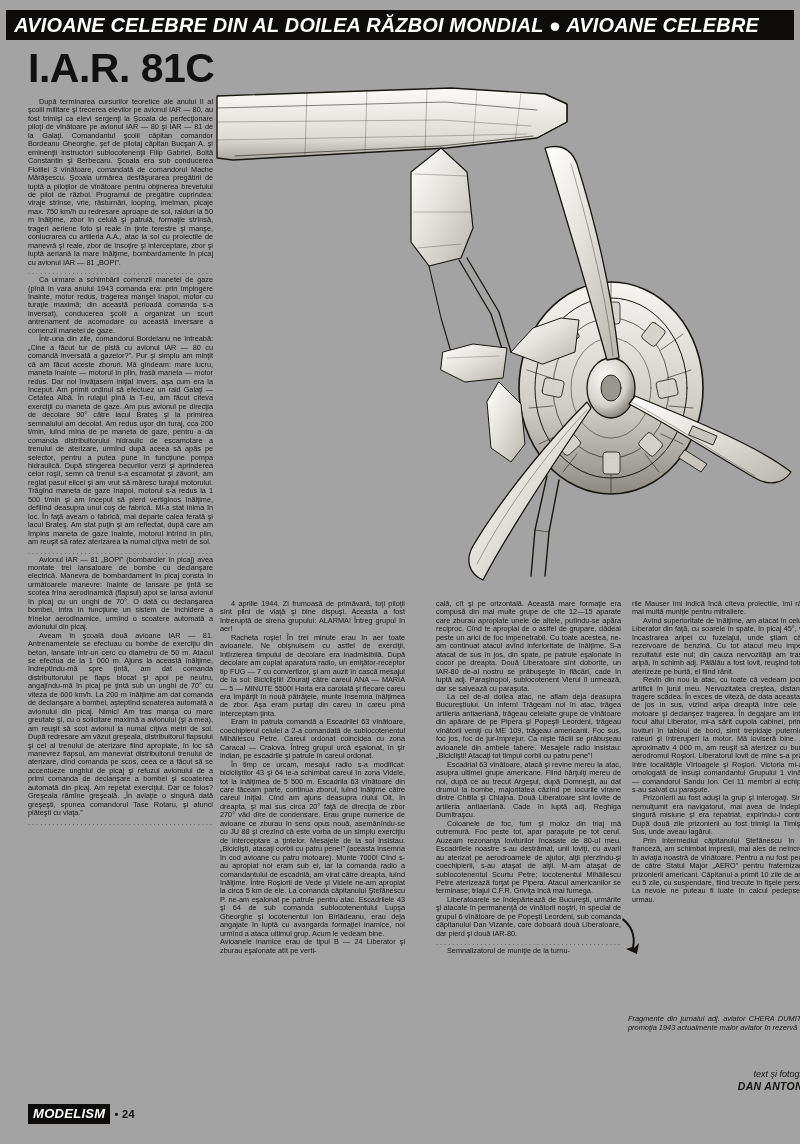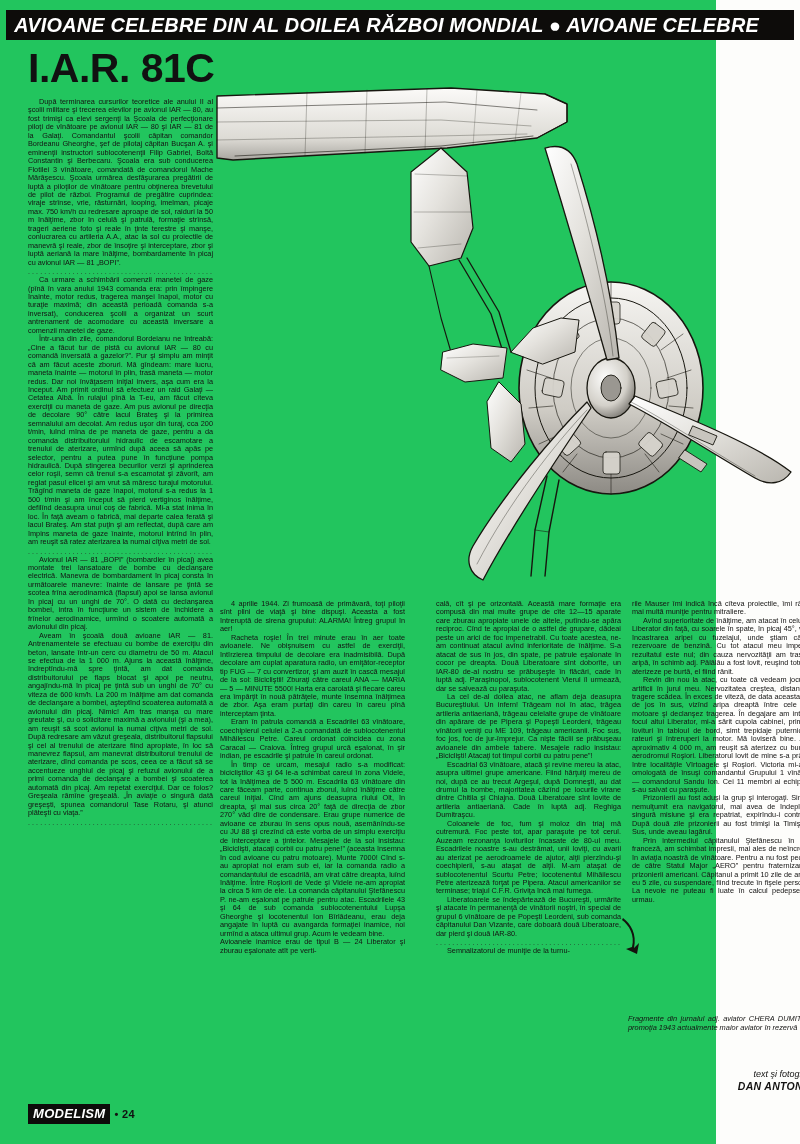--- a/index.html
+++ b/index.html
@@ -6,22 +6,22 @@
   body{
     width:800px;height:1144px;
     background:#fdfdfb;
     font-family:"Liberation Sans", sans-serif;
     color:#15130f;
     overflow:hidden;
     position:relative;
   }
   .page{
     position:relative;
-    width:716px;height:1144px;
-    background:#22c55e;
+    width:800px;height:1144px;
+    background:#a3a3a3;
   }
   
   .banner{
     position:absolute;left:6px;top:10px;width:788px;height:30px;
     background:#0d0c0a;
     display:flex;align-items:center;
     overflow:hidden;
   }
   .banner-text{
     color:#ffffff;

